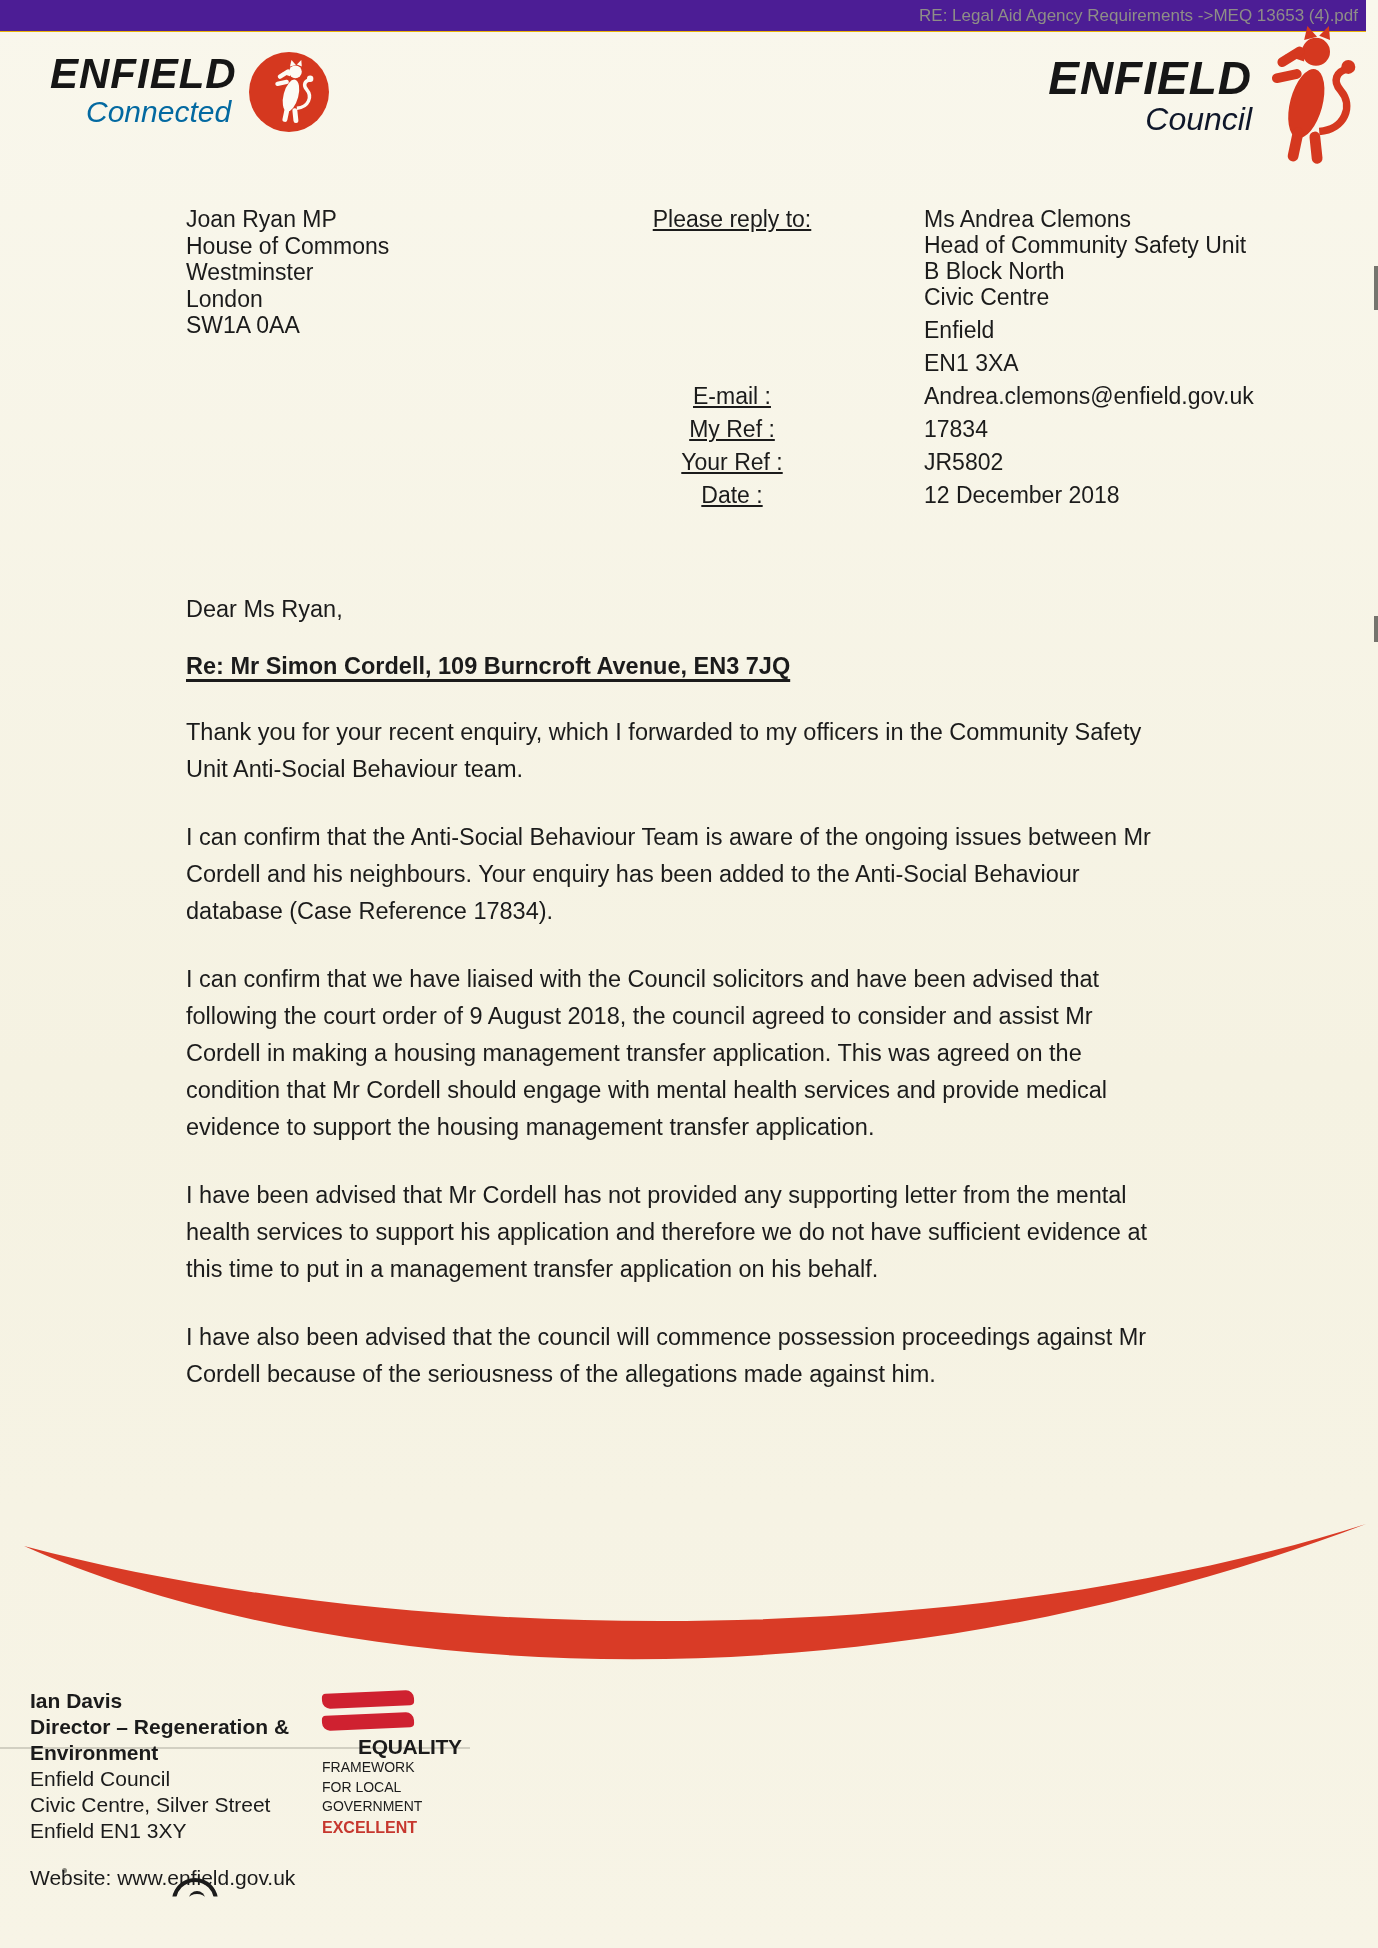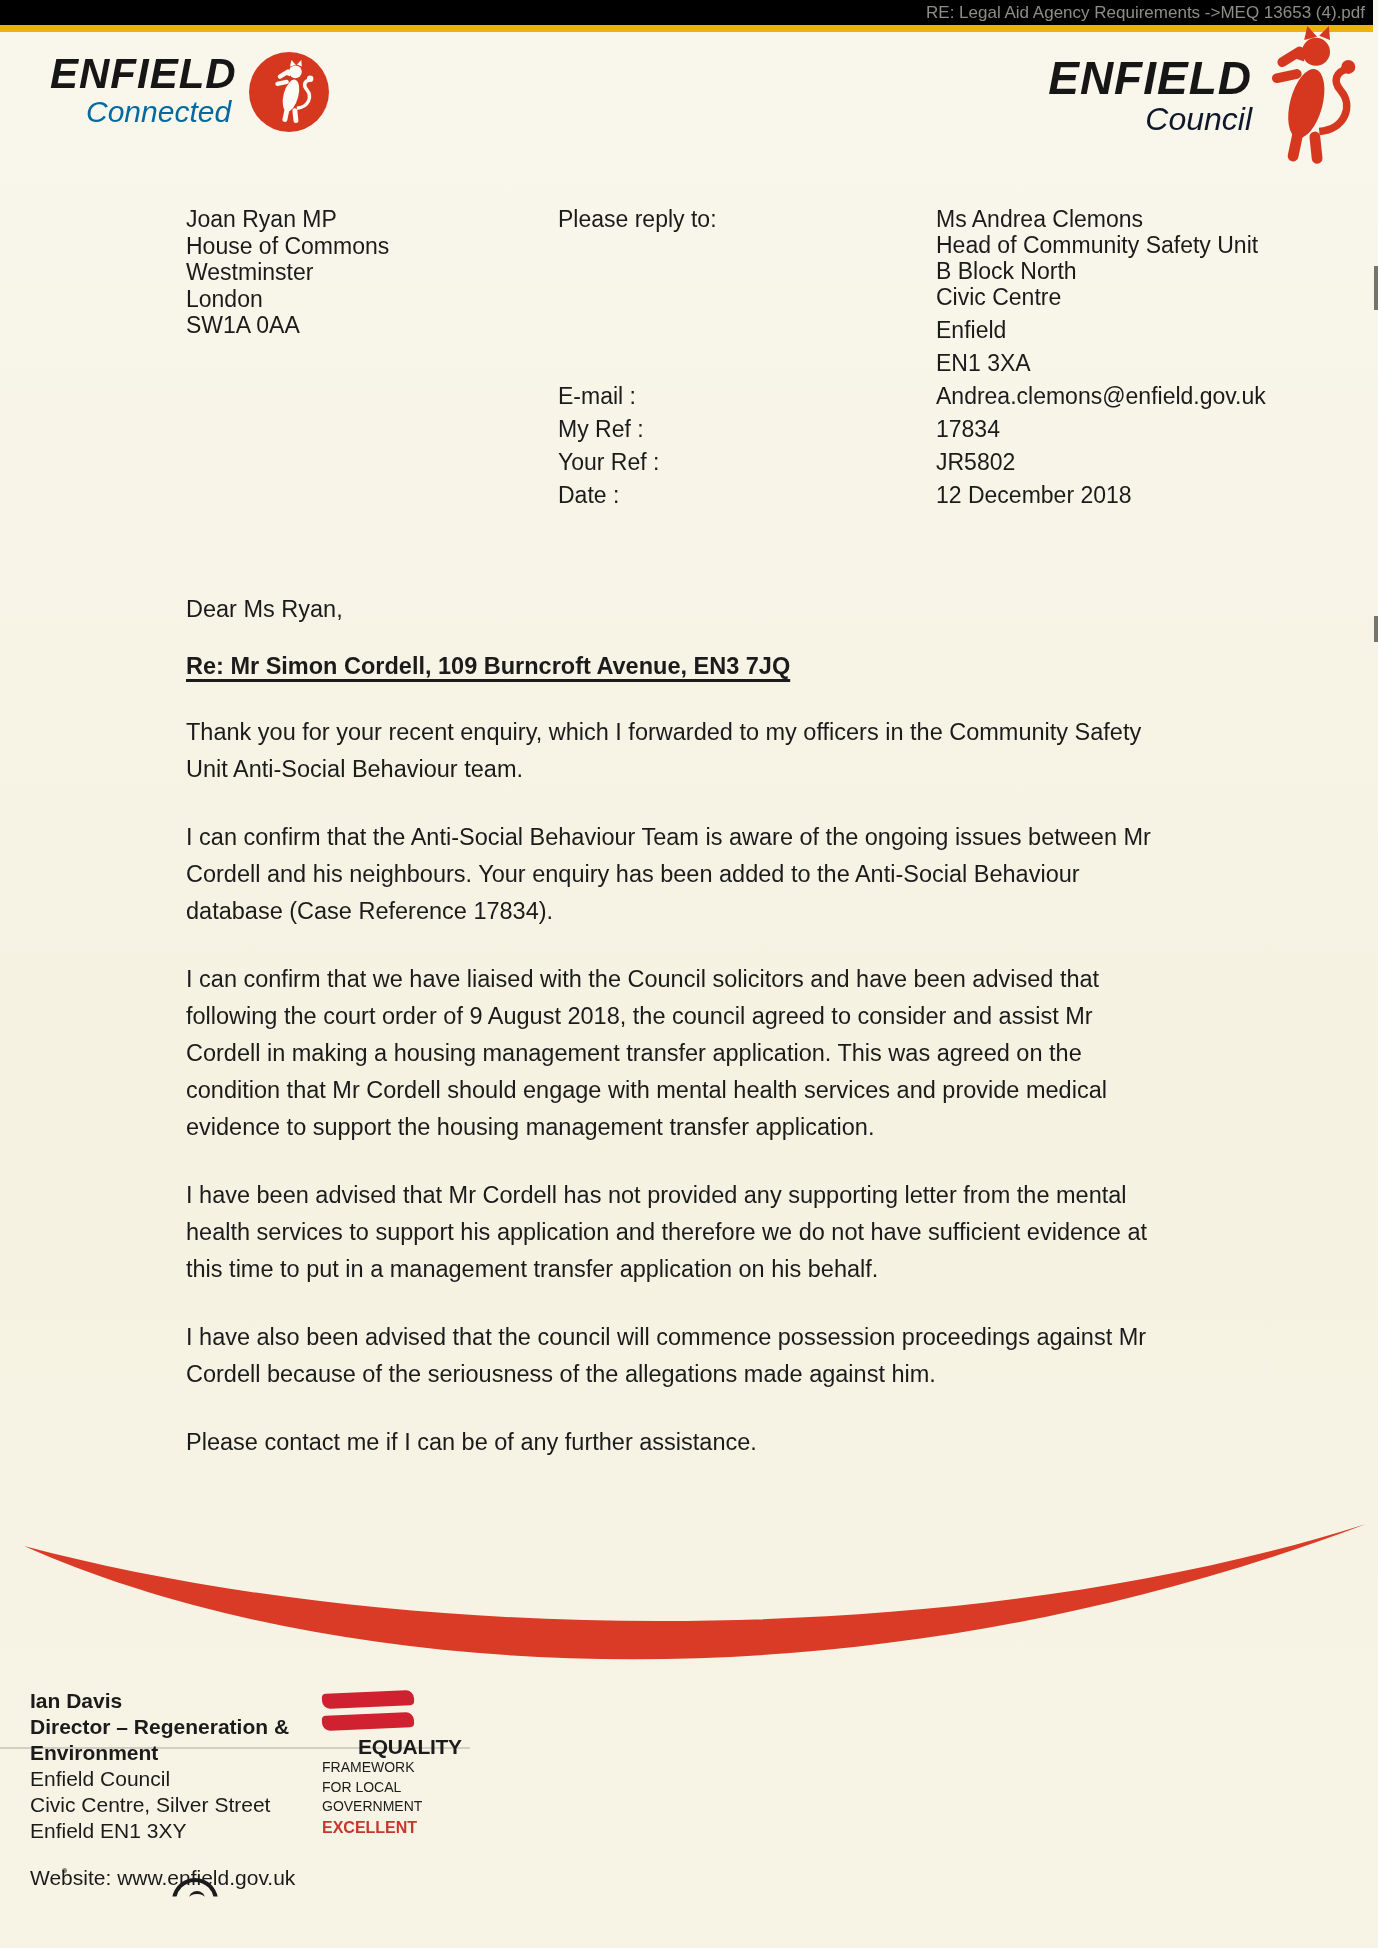--- a/index.html
+++ b/index.html
@@ -4,42 +4,42 @@
 <title>Scanned Letter</title>
 <style>
   html,body{margin:0;padding:0;}
   body{
     width:1378px;height:1948px;position:relative;overflow:hidden;
     background:linear-gradient(180deg,#f9f7ec 0%,#f5f2e2 55%,#f7f4e6 100%);
     font-family:"Liberation Sans",sans-serif;color:#1b1b1b;
   }
   
   .scan-header{
-    position:absolute;top:0;left:0;right:5px;height:32px;background:#000000;
-    border-bottom:7px solid #eab308;display:flex;align-items:center;
+    position:absolute;top:0;left:0;right:12px;height:32px;background:#4c1d95;
+    border-bottom:1px solid #eab308;display:flex;align-items:center;
     justify-content:flex-end;padding-right:8px;box-sizing:border-box;
     font-size:17px;color:#8e8e87;z-index:2;
   }
   
   .logo-left{position:absolute;left:50px;top:52px;display:flex;align-items:flex-start;z-index:3;}
   .enfield-word{font-size:42px;font-weight:bold;font-style:italic;letter-spacing:1px;line-height:44px;color:#161616;}
   .logo-left .tagline{font-size:30px;font-style:italic;line-height:32px;margin-left:36px;color:#0369a1;}
   .lion-circle{width:80px;height:80px;border-radius:50%;background:#d5381f;margin-left:12px;margin-top:0;
     display:flex;align-items:center;justify-content:center;}
   .lion-circle svg{color:#fcfbf4;width:50px;height:64px;}
   .logo-right{position:absolute;top:26px;right:2px;display:flex;align-items:flex-start;z-index:3;}
   .logo-right .text{text-align:right;margin-top:28px;}
   .logo-right .enfield-word{font-size:46px;line-height:48px;}
   .logo-right .tagline{font-size:32px;font-style:italic;line-height:34px;color:#0f172a;}
   .logo-right svg.lion{color:#d5381f;width:148px;height:140px;margin-left:-24px;margin-top:0;}
   
   .address{position:absolute;left:186px;top:206px;font-size:23px;line-height:26.5px;}
   .reply{position:absolute;left:558px;top:206px;font-size:23px;border-collapse:collapse;}
   .reply td{padding:0;vertical-align:top;line-height:26px;}
-  .reply td.lbl{min-width:348px;text-align:left;padding-right:30px;white-space:nowrap;}
+  .reply td.lbl{min-width:348px;text-align:center;padding-right:18px;white-space:nowrap;text-decoration:underline;}
   .reply tr.gap td{padding-top:7px;}
   
   .body-text{position:absolute;left:186px;top:596px;width:985px;font-size:23.5px;}
   .salutation{margin:0 0 30px 0;}
   .subject{margin:0 0 34px 0;font-weight:bold;text-decoration:underline;
     text-decoration-thickness:2.5px;text-underline-offset:5px;}
   .body-text p.para{margin:0 0 31px 0;line-height:37px;}
   
   .swoosh{position:absolute;left:0;top:1498px;width:1378px;height:240px;z-index:1;}
   
@@ -166,21 +166,20 @@
   </table>
 
 <div class="body-text">
   <p class="salutation">Dear Ms Ryan,</p>
   <p class="subject">Re: Mr Simon Cordell, 109 Burncroft Avenue, EN3 7JQ</p>
   <p class="para">Thank you for your recent enquiry, which I forwarded to my officers in the Community Safety Unit Anti-Social Behaviour team.</p>
   <p class="para">I can confirm that the Anti-Social Behaviour Team is aware of the ongoing issues between Mr Cordell and his neighbours. Your enquiry has been added to the Anti-Social Behaviour database (Case Reference 17834).</p>
   <p class="para">I can confirm that we have liaised with the Council solicitors and have been advised that following the court order of 9 August 2018, the council agreed to consider and assist Mr Cordell in making a housing management transfer application. This was agreed on the condition that Mr Cordell should engage with mental health services and provide medical evidence to support the housing management transfer application.</p>
   <p class="para">I have been advised that Mr Cordell has not provided any supporting letter from the mental health services to support his application and therefore we do not have sufficient evidence at this time to put in a management transfer application on his behalf.</p>
   <p class="para">I have also been advised that the council will commence possession proceedings against Mr Cordell because of the seriousness of the allegations made against him.</p>
-  <p class="para">Please contact me if I can be of any further assistance.</p>
 </div>
 
 <svg class="swoosh" viewBox="0 0 1378 240" preserveAspectRatio="none">
   <path d="M24 48 C 320 180 840 225 1366 26 C 960 155 400 148 24 48 Z" fill="#d93b26"></path>
 </svg>
 
 <div class="footer-rule"></div>
 
 <div class="sig">
   <div class="b">Ian Davis</div>

